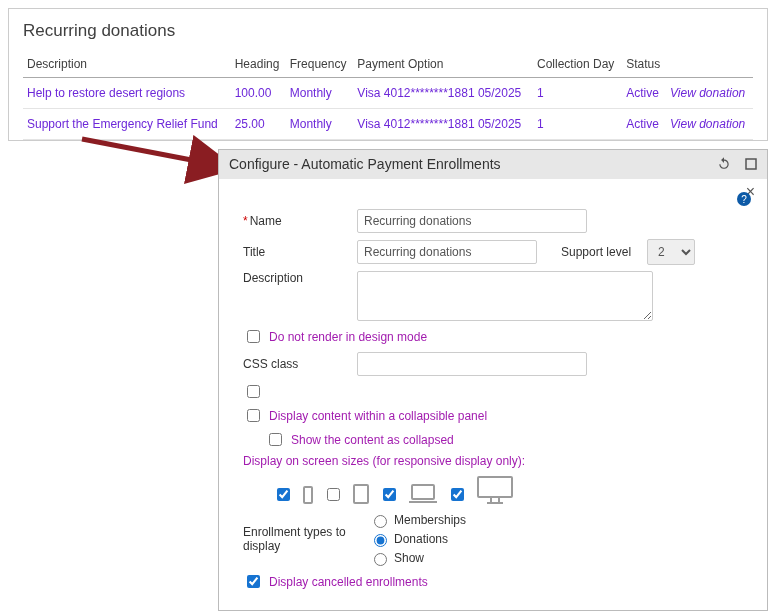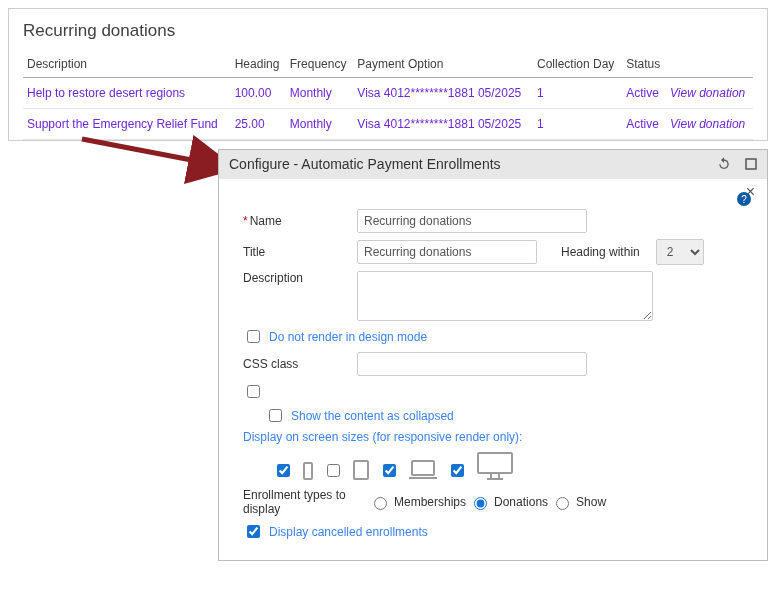--- a/index.html
+++ b/index.html
@@ -107,24 +107,24 @@
   }
   .in-med { width: 230px; }
   .in-sm { width: 180px; }
   textarea.desc { width: 296px; height:50px; resize:both;}
   .chk-row { display:flex; align-items:center; gap:6px; margin:5px 0; }
   .chk-row.indent { margin-left: 22px; align-items: center; }
   .screens { display:flex; align-items:flex-end; gap:10px; margin:8px 0 8px 30px;}
   .screens svg { fill:none; stroke:#9b9b9b; stroke-width:2; }
   .screens input[type=checkbox] { accent-color:#1673d1; }
   .ck { accent-color:#1673d1; width:13px;height:13px;}
-  .radio-col { display:flex; flex-direction:row; gap:3px;}
+  .radio-col { display:flex; flex-direction:column; gap:3px;}
   .radio-col label { display:flex; align-items:center; gap:4px;}
   .radio-col input { accent-color:#1673d1; }
-  .small-lbl { color:#3b82f6; }
+  .small-lbl { color:#a21caf; }
   select.heading { width:48px; }
 </style>
 </head>
 <body>
 
 <div class="top-panel">
   <div class="top-title">Recurring donations</div>
   <table class="donations">
     <thead>
       <tr>
@@ -193,21 +193,21 @@
   <div class="help-icon">?</div>
 
   <div class="dlg-body">
     <div class="row">
       <span class="lbl req">Name</span>
       <input type="text" class="in-med" value="Recurring donations" style="">
     </div>
     <div class="row">
       <span class="lbl">Title</span>
       <input type="text" class="in-sm" value="Recurring donations" style="">
-      <span style="margin-left:8px;">Heading within</span>
+      <span style="margin-left:8px;">Support level</span>
       <select class="heading">
         <option>2</option>
       </select>
     </div>
     <div class="row" style="align-items:flex-start;">
       <span class="lbl">Description</span>
       <textarea class="desc" style=""></textarea>
     </div>
 
     <div class="chk-row">
@@ -216,26 +216,30 @@
     </div>
 
     <div class="row">
       <span class="lbl">CSS class</span>
       <input type="text" class="in-med" style="">
     </div>
 
     <div class="chk-row">
       <input type="checkbox" class="ck" style="">
     </div>
+    <div class="chk-row">
+      <input type="checkbox" class="ck" style="">
+      <span class="small-lbl">Display content within a collapsible panel</span>
+    </div>
     <div class="chk-row indent">
       <input type="checkbox" class="ck" style="">
       <span class="small-lbl">Show the content as collapsed</span>
     </div>
 
-    <div class="small-lbl">Display on screen sizes (for responsive render only):</div>
+    <div class="small-lbl">Display on screen sizes (for responsive display only):</div>
     <div class="screens">
       <input type="checkbox" class="ck" checked="" style="">
       <svg width="10" height="18">
           <rect x="1" y="1" width="8" height="16" rx="1"></rect>
         </svg>
       <input type="checkbox" class="ck" style="">
       <svg width="16" height="20">
           <rect x="1" y="1" width="14" height="18" rx="1"></rect>
         </svg>
       <input type="checkbox" class="ck" checked="" style="">

